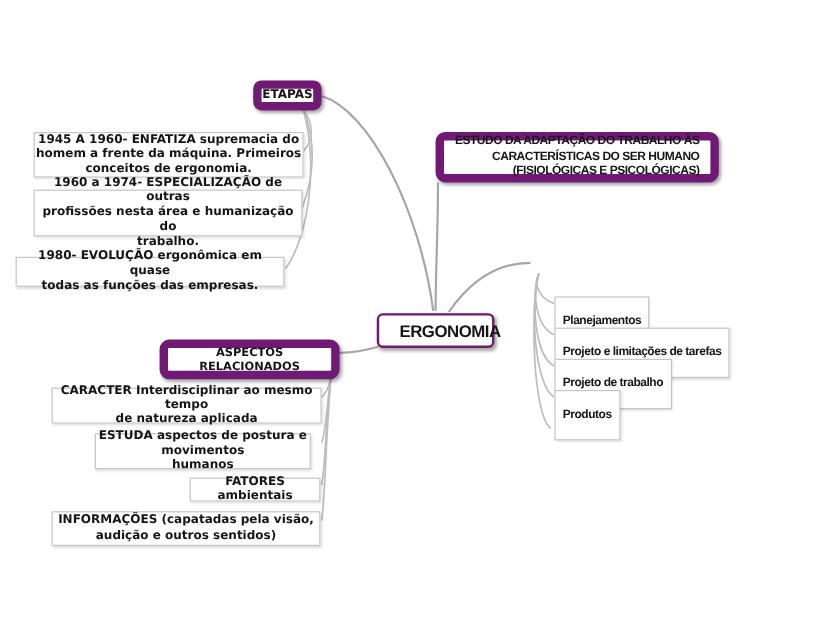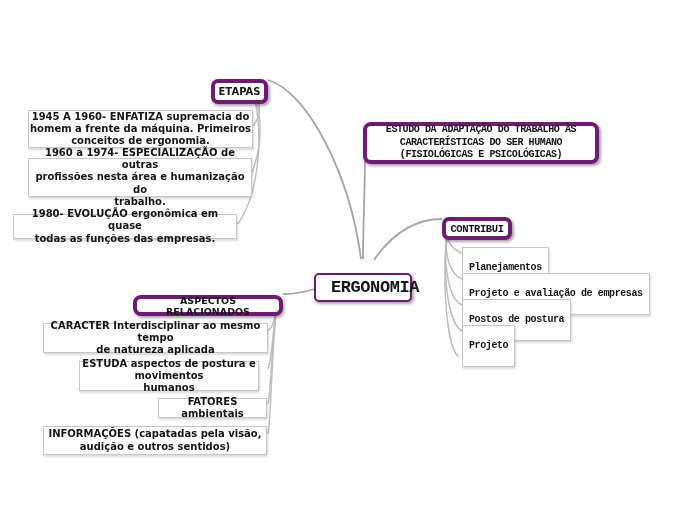--- a/index.html
+++ b/index.html
@@ -18,38 +18,37 @@
 
   .node,.leaf{
     position:absolute;z-index:2;
     background:#ffffff;
     display:flex;align-items:center;justify-content:center;
     text-align:center;font-weight:bold;
     box-sizing:border-box;
     white-space:pre-line;
   }
   .node{
-    border:4px solid #701a75;
+    border:7px solid #701a75;
     border-radius:7px;
     box-shadow:1.5px 2px 3px rgba(0,0,0,0.35);
-    margin-top:12px;
   }
   .leaf{
     border:1px solid #c6c6c6;
     box-shadow:1px 1.5px 2px rgba(0,0,0,0.14);
   }
   .f-wide{font-family:"DejaVu Sans","Liberation Sans",sans-serif;}
-  .f-narrow{font-family:Liberation Mono, monospace;letter-spacing:-0.4px;}
+  .f-narrow{font-family:Liberation Sans, sans-serif;letter-spacing:-0.4px;text-align:right;}
 
   
   .n-etapas   {left:211px;top:67px;width:57px;height:25px;font-size:10px;}
   .n-estudo   {left:363px;top:110px;width:236px;height:42px;font-size:10px;line-height:12.5px;border-radius:8px;}
   .n-contribui{left:442px;top:205px;width:70px;height:23px;font-size:10.5px;}
-  .n-ergonomia{left:314px;top:261px;width:98px;height:29px;font-size:17px;border-width:2.5px;border-radius:5px;padding-left:24px;}
-  .n-aspectos {left:133px;top:283px;width:150px;height:21px;font-size:9.5px;border-radius:8px;}
+  .n-ergonomia{left:314px;top:261px;width:98px;height:29px;font-size:14px;border-width:2.5px;border-radius:5px;padding-left:24px;}
+  .n-aspectos {left:133px;top:283px;width:150px;height:33px;font-size:9.5px;border-radius:8px;}
 
   
   .leaf.wide{font-size:10px;line-height:12.3px;}
   .l-1945 {left:28px;top:110px;width:225px;height:38px;}
   .l-1960 {left:28px;top:158px;width:224px;height:39px;}
   .l-1980 {left:13px;top:214px;width:224px;height:25px;}
   .l-carac{left:43px;top:323px;width:225px;height:30px;}
   .l-estud{left:43px;top:361px;width:180px;height:30px;margin-left:36px;}
   .l-fator{left:158px;top:398px;width:109px;height:20px;}
   .l-infor{left:43px;top:426px;width:224px;height:29px;}
@@ -91,37 +90,36 @@
   </svg>
 
   <div class="node f-narrow n-ergonomia">ERGONOMIA</div>
 
   <div class="node f-wide n-etapas">ETAPAS</div>
 
   <div class="node f-narrow n-estudo">ESTUDO DA ADAPTAÇÃO DO TRABALHO ÀS
 CARACTERÍSTICAS DO SER HUMANO
 (FISIOLÓGICAS E PSICOLÓGICAS)</div>
 
-  <div class="node f-narrow n-contribui">CONTRIBUI</div>
 
   <div class="node f-wide n-aspectos">ASPECTOS RELACIONADOS</div>
 
   <div class="leaf f-wide wide l-1945">1945 A 1960- ENFATIZA supremacia do
 homem a frente da máquina. Primeiros
 conceitos de ergonomia.</div>
   <div class="leaf f-wide wide l-1960">1960 a 1974- ESPECIALIZAÇÃO  de outras
 profissões nesta área e humanização do
 trabalho.</div>
   <div class="leaf f-wide wide l-1980">1980- EVOLUÇÃO ergonômica em quase
 todas as funções das empresas.</div>
 
   <div class="leaf f-narrow narrow l-plan">Planejamentos</div>
-  <div class="leaf f-narrow narrow l-proj">Projeto e avaliação de empresas</div>
-  <div class="leaf f-narrow narrow l-post">Postos de postura</div>
-  <div class="leaf f-narrow narrow l-prod">Projeto</div>
+  <div class="leaf f-narrow narrow l-proj">Projeto e limitações de tarefas</div>
+  <div class="leaf f-narrow narrow l-post">Projeto de trabalho</div>
+  <div class="leaf f-narrow narrow l-prod">Produtos</div>
 
   <div class="leaf f-wide wide l-carac">CARACTER Interdisciplinar ao mesmo tempo
 de natureza aplicada</div>
   <div class="leaf f-wide wide l-estud">ESTUDA aspectos de postura e movimentos
 humanos</div>
   <div class="leaf f-wide wide l-fator">FATORES ambientais</div>
   <div class="leaf f-wide wide l-infor">INFORMAÇÕES (capatadas pela visão,
 audição e outros sentidos)</div>
 
 </div>

